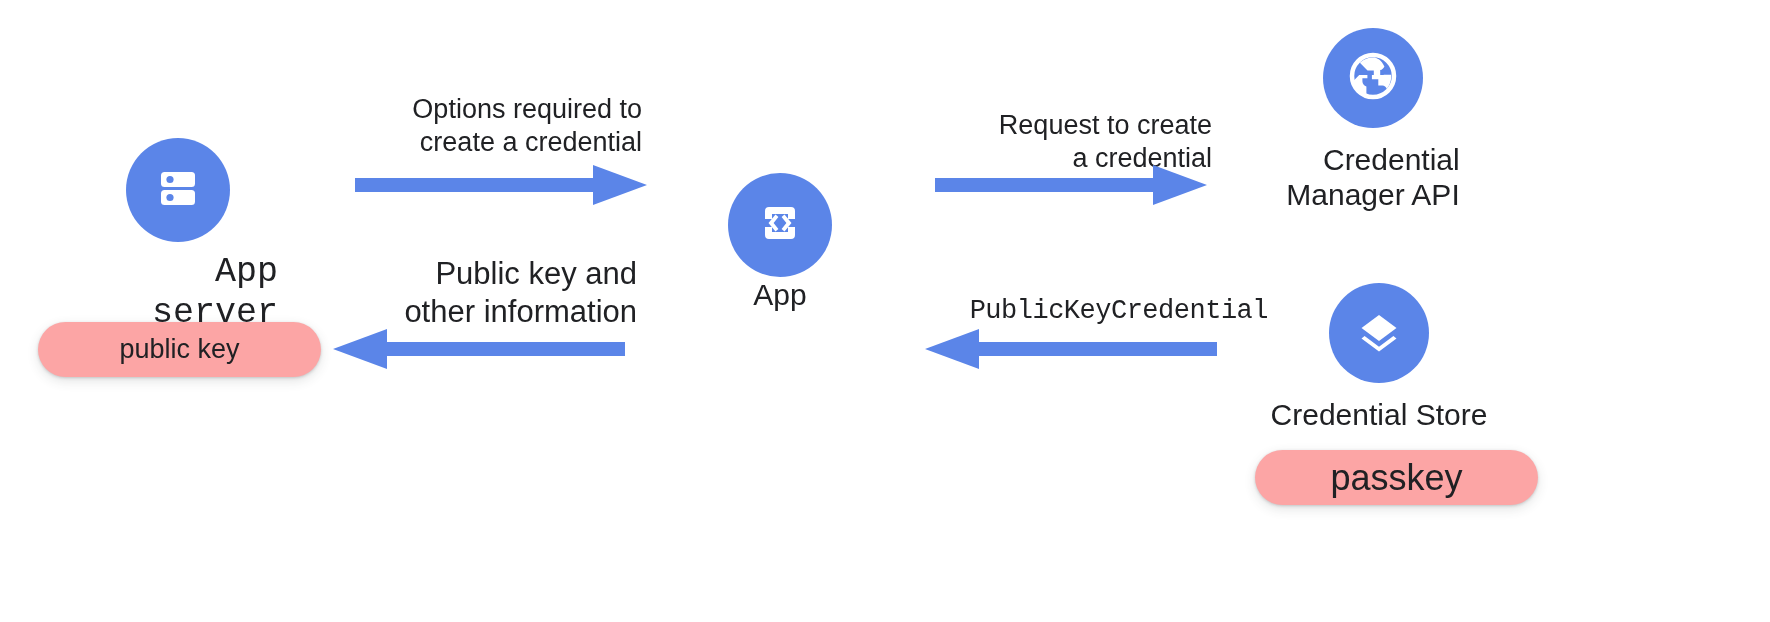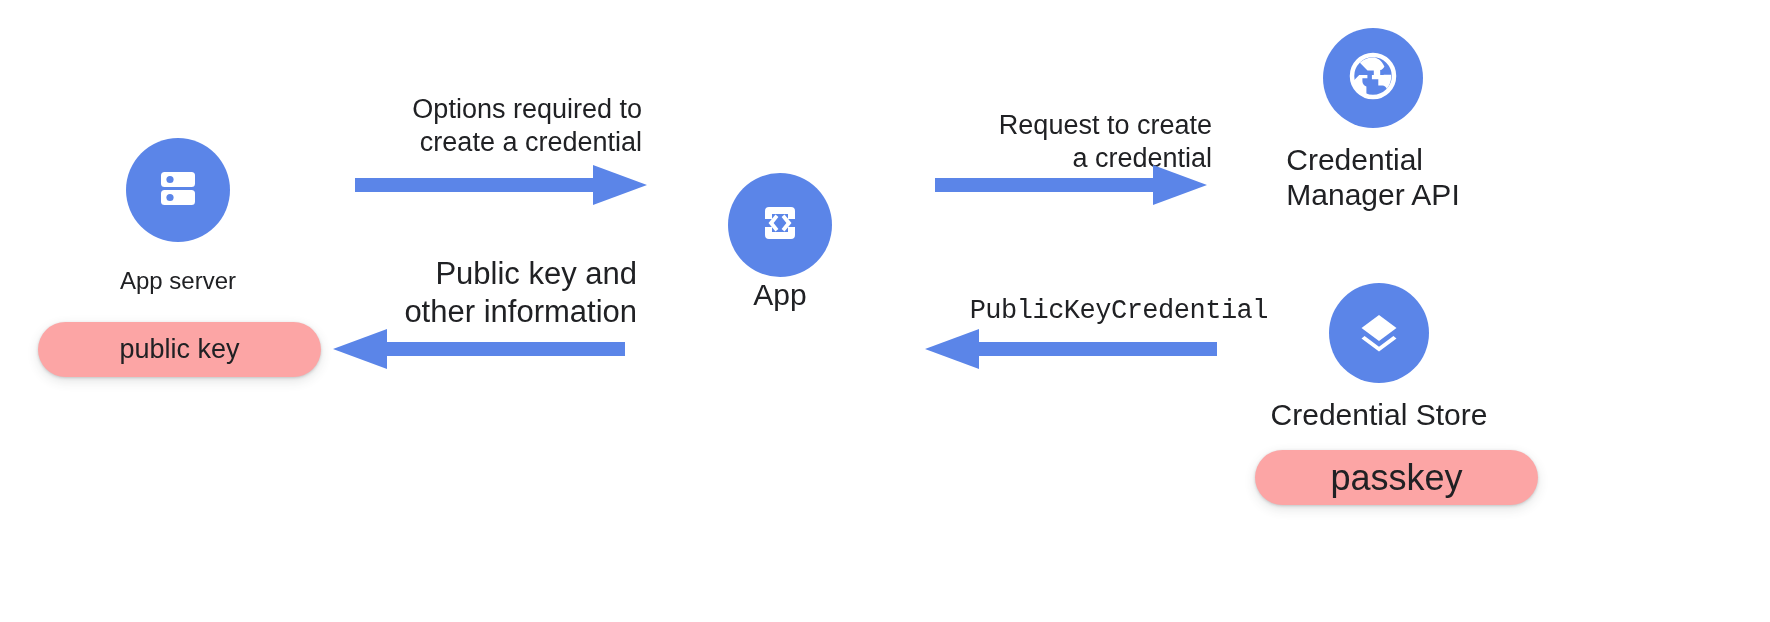--- a/index.html
+++ b/index.html
@@ -31,21 +31,21 @@
   .node-circle {
     border-radius: 50%;
     background: #5b85e8;
     display: flex;
     align-items: center;
     justify-content: center;
     flex: none;
   }
   .node-label {
     color: #202124;
-    text-align: left;
+    text-align: right;
     font-weight: 400;
     line-height: 1.18;
     white-space: pre-line;
   }
 
   
   .chip {
     position: absolute;
     background: #fca5a5;
     border-radius: 999px;
@@ -71,21 +71,21 @@
     white-space: pre-line;
   }
   .arrow-label.mono {
     font-family: "Liberation Mono", "DejaVu Sans Mono", monospace;
     letter-spacing: -0.5px;
   }
 
   
   #node-app-server      { left: 78px;   top: 138px;  width: 200px; }
   #node-app-server .node-circle { width: 104px; height: 104px; }
-  #node-app-server .node-label  { font-size: 24px; margin-top: 25px; }
+  #node-app-server .node-label  { font-size: 35px; margin-top: 10px; font-family: Liberation Mono, monospace; }
 
   #chip-public-key { left: 38px; top: 322px; width: 283px; height: 55px; font-size: 27px; }
 
   #node-app            { left: 688px;  top: 173px;  width: 184px; }
   #node-app .node-circle { width: 104px; height: 104px; }
   #node-app .node-label  { font-size: 30px; }
 
   #node-cm-api         { left: 1258px; top: 28px;   width: 230px; }
   #node-cm-api .node-circle { width: 100px; height: 100px; }
   #node-cm-api .node-label  { font-size: 30px; margin-top: 14px; }

